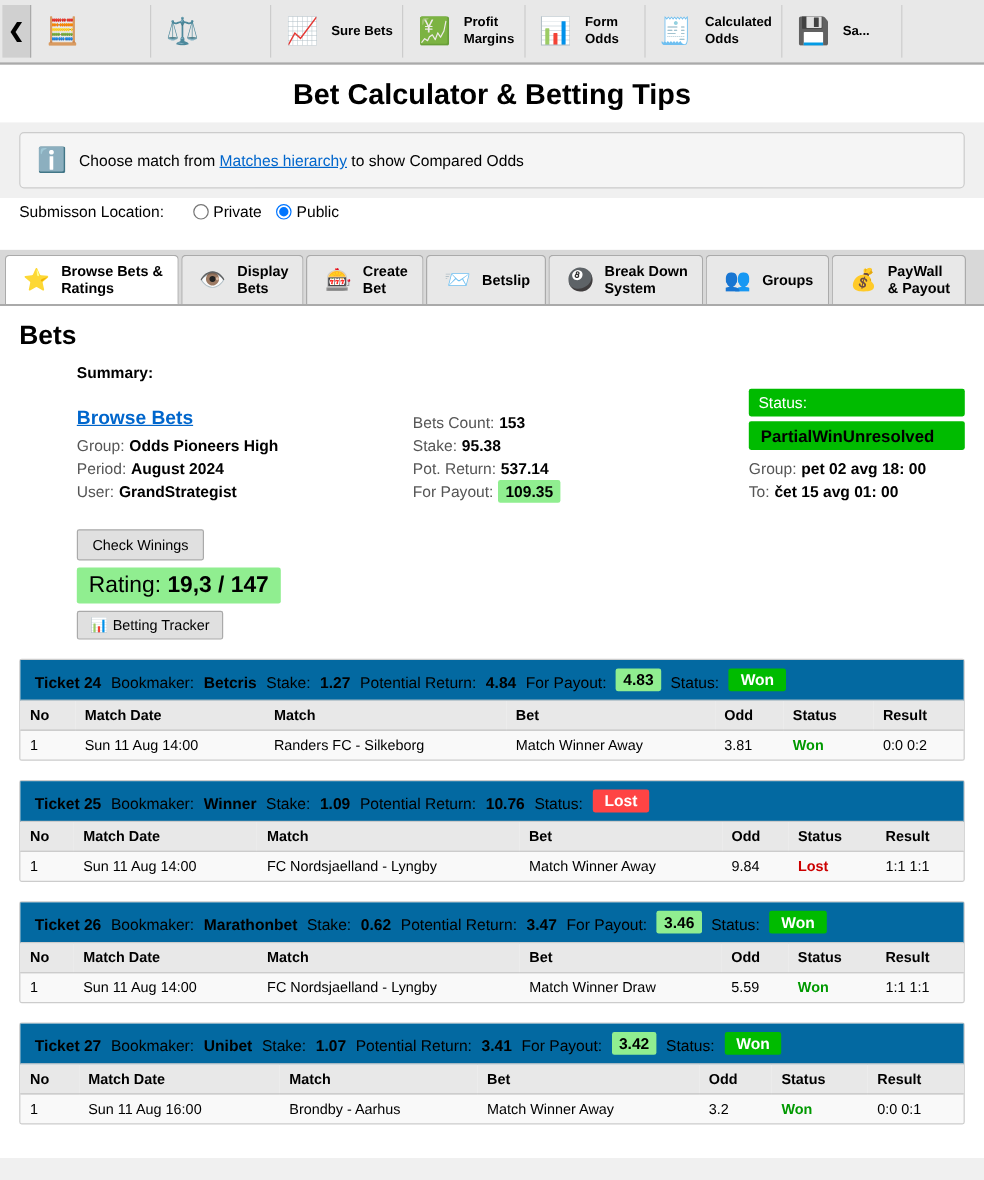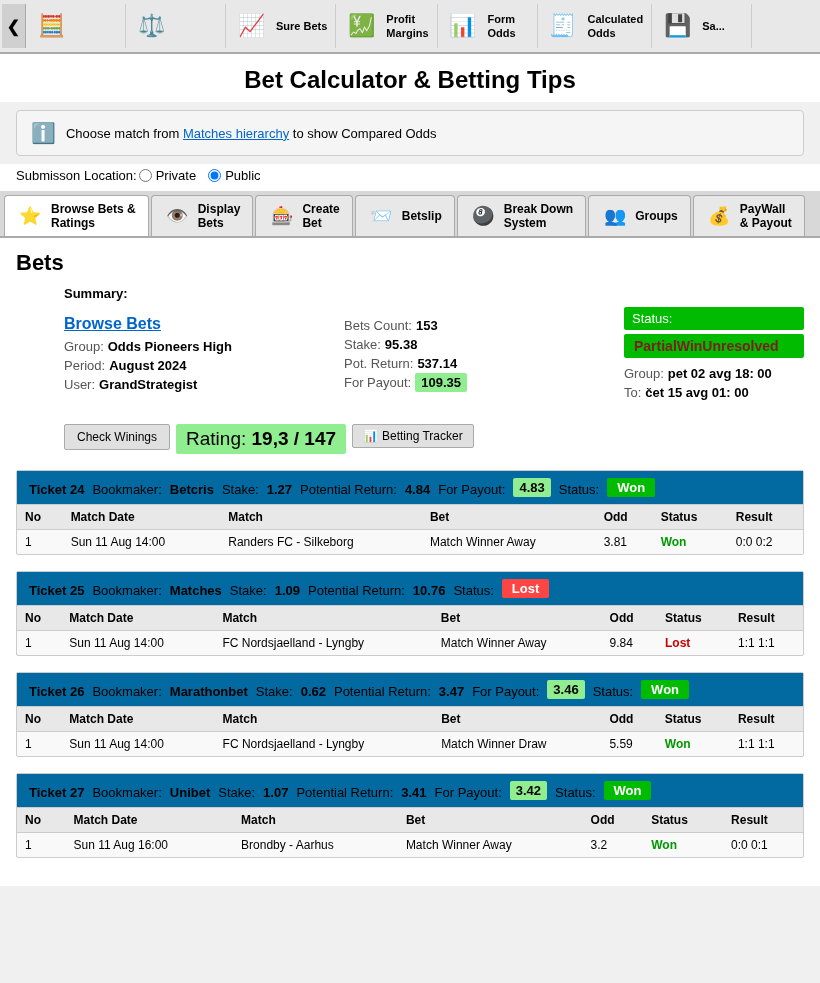--- a/index.html
+++ b/index.html
@@ -14,52 +14,52 @@
 
     
     .page-title { text-align: center; font-size: 24px; font-weight: bold; padding: 12px 0 8px; background: #fff; }
 
     
     .info-bar { background: #f5f5f5; border: 1px solid #ccc; margin: 8px 16px; padding: 10px 14px; display: flex; align-items: center; gap: 10px; border-radius: 4px; }
     .info-bar .info-icon { font-size: 20px; color: #555; }
     .info-bar a { color: #0066cc; text-decoration: underline; }
 
     
-    .submission { padding: 4px 16px 8px; font-size: 13px; display: flex; align-items: center; gap: 2px; background: #fff; }
+    .submission { padding: 4px 16px 24px; font-size: 13px; display: flex; align-items: center; gap: 24px; background: #fff; }
     .radio-group { display: flex; align-items: flex-start; gap: 12px; }
     .radio-item { display: flex; align-items: center; gap: 4px; cursor: pointer; }
 
     
     .nav-tabs { display: flex; background: #d8d8d8; border-bottom: 2px solid #aaa; padding: 4px 4px 0; gap: 2px; overflow-x: auto; }
     .nav-tab { display: flex; align-items: center; gap: 6px; padding: 6px 12px; background: #e8e8e8; border: 1px solid #aaa; border-bottom: none; border-radius: 4px 4px 0 0; cursor: pointer; font-size: 12px; font-weight: bold; white-space: nowrap; }
     .nav-tab.active { background: #fff; border-bottom: 2px solid #fff; margin-bottom: -2px; }
     .nav-tab .tab-icon { width: 28px; height: 28px; display: flex; align-items: center; justify-content: center; font-size: 18px; }
 
     
     .main-content { background: #fff; padding: 12px 16px; min-height: 600px; }
 
     
     .bets-heading { font-size: 22px; font-weight: bold; margin-bottom: 10px; }
 
     
     .summary { margin-bottom: 16px; margin-left: 48px; }
     .summary-title { font-weight: bold; margin-bottom: 6px; }
-    .summary-row { display: flex; gap: 20px; align-items: center; flex-wrap: wrap; }
+    .summary-row { display: flex; gap: 20px; align-items: flex-end; flex-wrap: wrap; }
     .summary-left { flex: 1; min-width: 220px; }
     .summary-mid { flex: 1; min-width: 200px; }
     .summary-status { min-width: 180px; }
-    .summary-actions { min-width: 160px; display: flex; flex-direction: row; gap: 6px; align-items: flex-start; }
+    .summary-actions { min-width: 160px; display: flex; flex-direction: column; gap: 6px; align-items: flex-start; }
 
     .browse-bets-link { color: #0066cc; text-decoration: underline; font-size: 16px; font-weight: bold; cursor: pointer; display: inline-block; margin-bottom: 6px; }
     .summary-field { margin-bottom: 4px; font-size: 13px; }
     .summary-field label { color: #555; margin-right: 4px; }
     .summary-field strong { font-weight: bold; }
 
     .status-box { background: #00bb00; color: #fff; padding: 4px 8px; font-size: 13px; margin-bottom: 4px; border-radius: 2px; }
-    .status-value { background: #00bb00; color: #7f1d1d; padding: 4px 10px; font-size: 14px; font-weight: bold; border-radius: 2px; }
+    .status-value { background: #00bb00; color: #000000; padding: 4px 10px; font-size: 14px; font-weight: bold; border-radius: 2px; }
 
     .highlight-val { background: #90ee90; padding: 2px 6px; border-radius: 2px; font-weight: bold; }
     .check-winings-btn { background: #e0e0e0; border: 1px solid #aaa; padding: 5px 12px; cursor: pointer; font-size: 12px; border-radius: 2px; }
     .rating-badge { background: #90ee90; padding: 4px 10px; font-size: 19px; border-radius: 2px; }
     .betting-tracker-btn { display: flex; align-items: center; gap: 4px; background: #e0e0e0; border: 1px solid #aaa; padding: 4px 10px; cursor: pointer; font-size: 12px; border-radius: 2px; }
 
     
     .ticket { border: 1px solid #ccc; background: #f9f9f9; margin-bottom: 16px; border-radius: 2px; }
     .ticket-header { background: #0369a1; padding: 7px 12px; display: flex; align-items: flex-end; gap: 8px; font-size: 13px; flex-wrap: wrap; border-bottom: 1px solid #ccc; }
     .ticket-header strong { font-weight: bold; }
@@ -264,21 +264,21 @@
             <td>0:0 0:2</td>
           </tr>
 
       </tbody>
     </table>
   </div>
       <div class="ticket">
     <div class="ticket-header">
       <strong>Ticket 25</strong>
       <span>Bookmaker:</span>
-      <strong>Matches</strong>
+      <strong>Winner</strong>
       <span>Stake:</span>
       <strong>1.09</strong>
       <span>Potential Return:</span>
       <strong>10.76</strong>
 
       <span>Status:</span>
       <span class="status-lost">Lost</span>
     </div>
     <table class="ticket-table">
       <thead>

